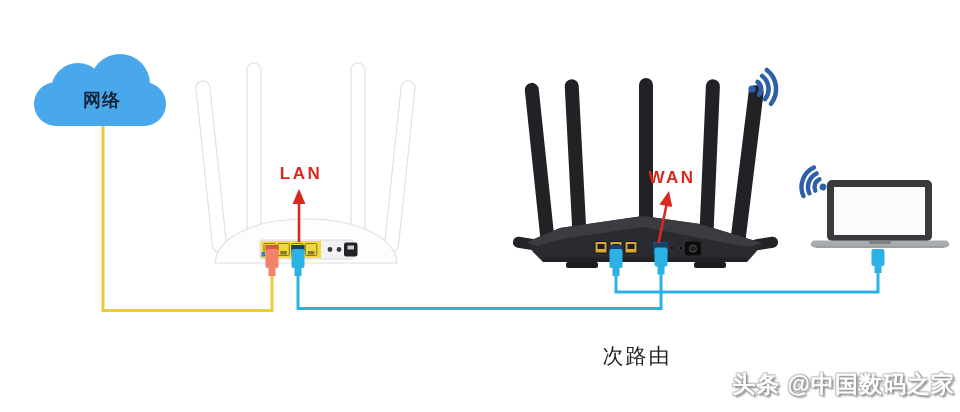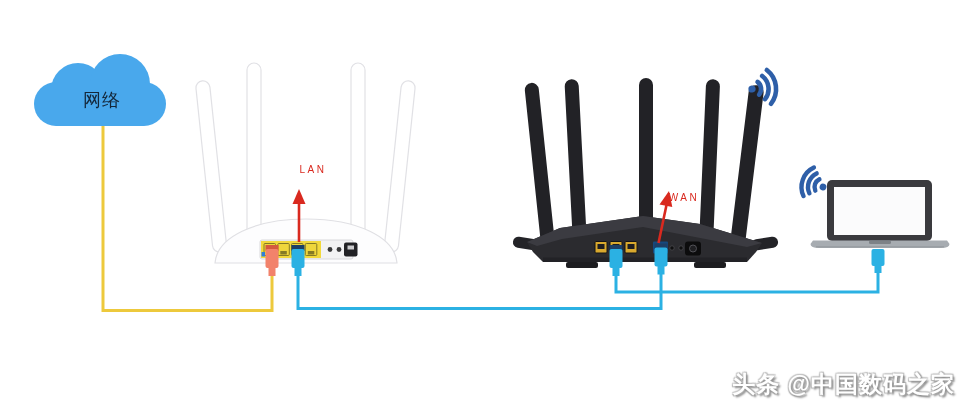--- a/index.html
+++ b/index.html
@@ -2,24 +2,24 @@
 <html><head>
 <meta charset="utf-8">
 <style>
   html,body{margin:0;padding:0;background:#fff;}
   #canvas{
     position:relative;width:960px;height:412px;background:#ffffff;
     font-family:"Liberation Sans","DejaVu Sans",sans-serif;overflow:hidden;
   }
   #scene{position:absolute;left:0;top:0;}
   .txt{position:absolute;text-align:center;}
-  .cloud-label{left:40px;top:88px;width:124px;font-size:18px;color:#14273a;letter-spacing:1px;}
-  .port-label{font-size:10px;letter-spacing:2.5px;color:#d9291f;font-weight:400;padding-left:12px;}
+  .cloud-label{left:40px;top:88px;width:124px;font-size:18px;color:#14273a;letter-spacing:1px;font-weight:bold;}
+  .port-label{font-size:17px;letter-spacing:2.5px;color:#d9291f;font-weight:700;}
   .lan-label{left:261px;top:164px;width:80px;}
-  .wan-label{left:632px;top:168px;width:80px;margin-top:24px;}
+  .wan-label{left:632px;top:168px;width:80px;}
   .caption{font-size:21px;color:#1e1e1e;letter-spacing:2px;}
   .caption-main{left:224px;top:342px;width:140px;}
   .caption-secondary{left:567px;top:342px;width:140px;}
   .watermark{
     position:absolute;top:369px;right:5px;text-align:right;
     font-size:23px;font-weight:700;color:#ffffff;letter-spacing:1px;
     text-shadow:2px 2px 2px #8f8f8f,-1px -1px 1px #c9c9c9,1px -1px 1px #b5b5b5,-1px 1px 1px #b5b5b5,0 0 2px #aaaaaa;
   }
 </style>
 </head>
@@ -156,14 +156,15 @@
       <circle cx="0" cy="0" r="3.4" fill="#2e5fa8" stroke="none"></circle>
       <path d="M -6,-6 A 8.5 8.5 0 0 1 6,-6"></path>
       <path d="M -10.6,-10.6 A 15 15 0 0 1 10.6,-10.6"></path>
       <path d="M -15.2,-15.2 A 21.5 21.5 0 0 1 15.2,-15.2"></path>
     </g>
   </svg>
 
   <div class="txt cloud-label">网络</div>
   <div class="txt port-label lan-label">LAN</div>
   <div class="txt port-label wan-label">WAN</div>
+  <div class="txt caption caption-secondary">次路由</div>
   <div class="watermark">头条 @中国数码之家</div>
 </div>
 
 </body></html>

